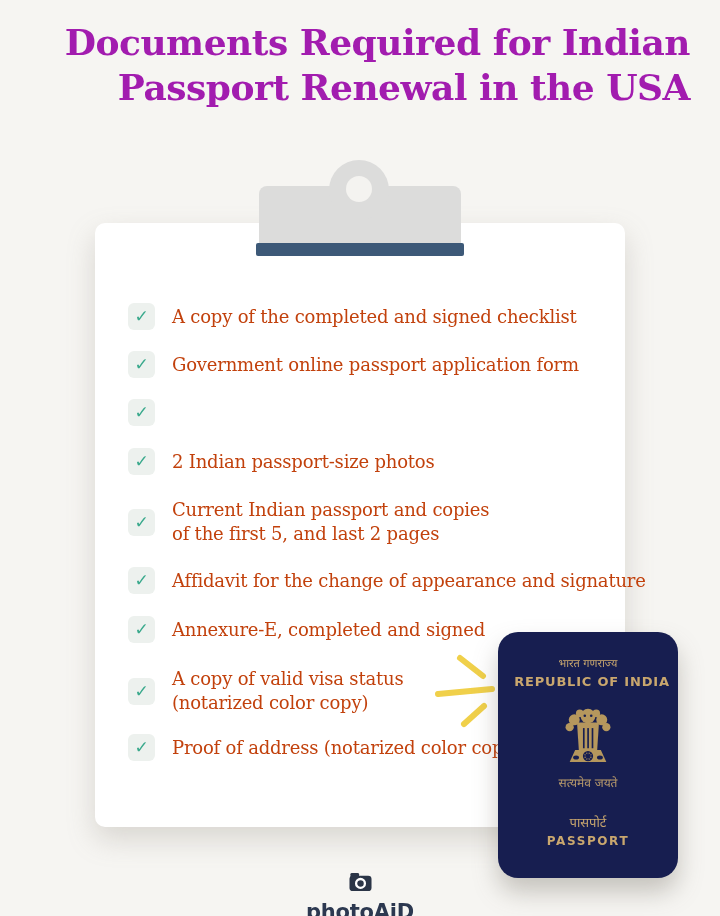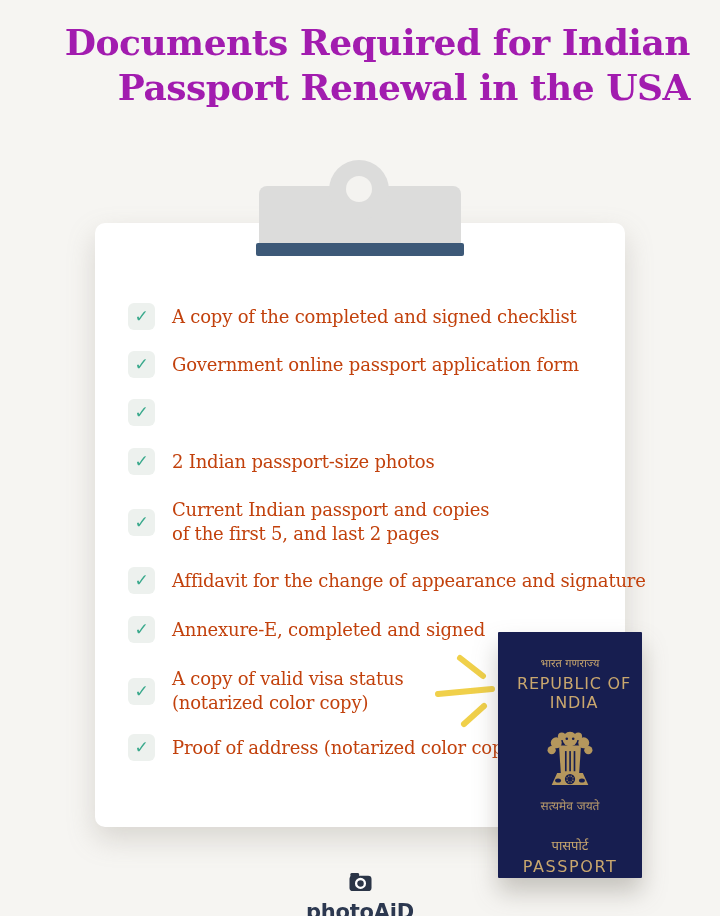--- a/index.html
+++ b/index.html
@@ -56,32 +56,32 @@
     font-size:18px;line-height:24px;color:#c2410c;
     white-space:pre;letter-spacing:-0.2px;
   }
   .row1{top:303px;} .row2{top:351px;} .row3{top:399px;}
   .row4{top:448px;} .row5{top:497px;height:50px;} .row6{top:567px;}
   .row7{top:616px;} .row8{top:666px;height:50px;} .row9{top:734px;}
   
   .burst{position:absolute;left:428px;top:648px;z-index:5;}
   
   .passport{
-    position:absolute;left:498px;top:632px;width:144px;height:246px;
-    background:#171e50;border-radius:1px;z-index:6;
+    position:absolute;left:498px;top:632px;width:180px;height:246px;
+    background:#171e50;border-radius:20px;z-index:6;
     box-shadow:0 14px 24px rgba(110,104,92,0.35);
     display:flex;flex-direction:column;align-items:center;
     font-family:"DejaVu Sans", sans-serif;color:#c9a76e;text-align:center;
   }
   .pp-hindi-title{margin-top:26px;font-size:11px;line-height:12px;}
-  .pp-en-title{margin-top:4px;font-size:16px;font-weight:normal;letter-spacing:0.8px;margin-left:8px;}
+  .pp-en-title{margin-top:4px;font-size:13px;font-weight:bold;letter-spacing:0.8px;margin-left:8px;}
   .pp-emblem{margin-top:15px;}
   .pp-motto{margin-top:3px;font-size:12px;line-height:9px;opacity:0.9;}
   .pp-hindi-passport{margin-top:28px;font-size:13px;line-height:14px;}
-  .pp-en-passport{margin-top:4px;font-size:16px;font-weight:normal;letter-spacing:1.6px;}
+  .pp-en-passport{margin-top:4px;font-size:12px;font-weight:bold;letter-spacing:1.6px;}
   
   .footer-logo{
     position:absolute;left:0;right:0;top:870px;z-index:2;
     display:flex;align-items:center;justify-content:center;gap:7px;flex-direction:column;
   }
   .logo-text{
     font-family:"DejaVu Sans", sans-serif;
     font-size:21px;font-weight:600;color:#2c3850;letter-spacing:-0.2px;
   }
 </style>

